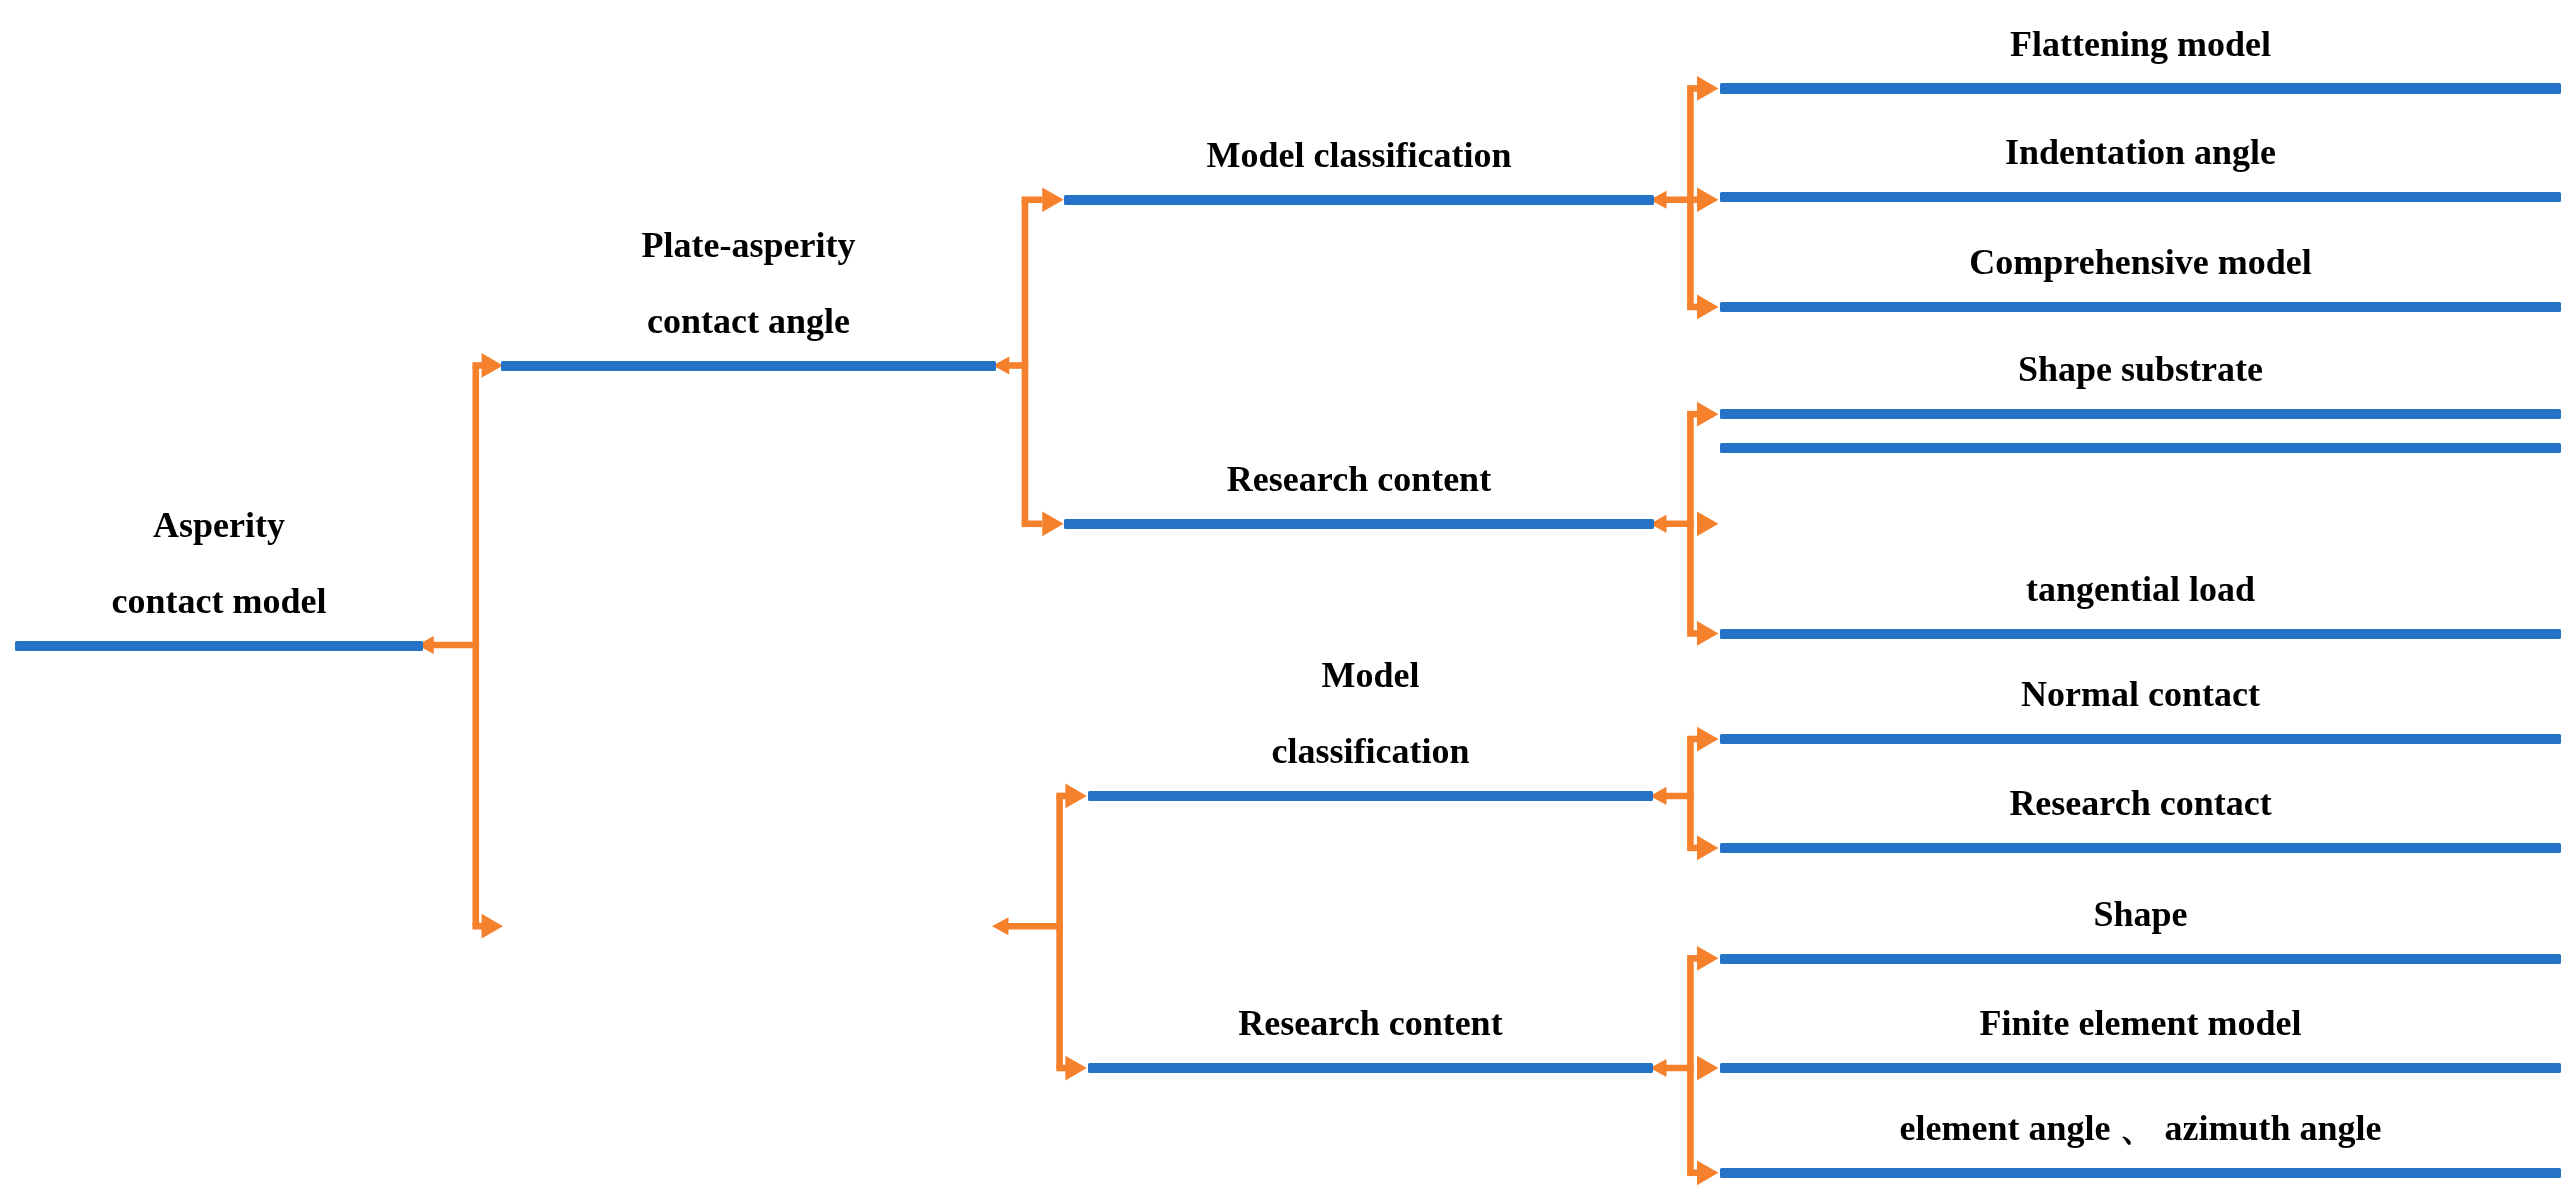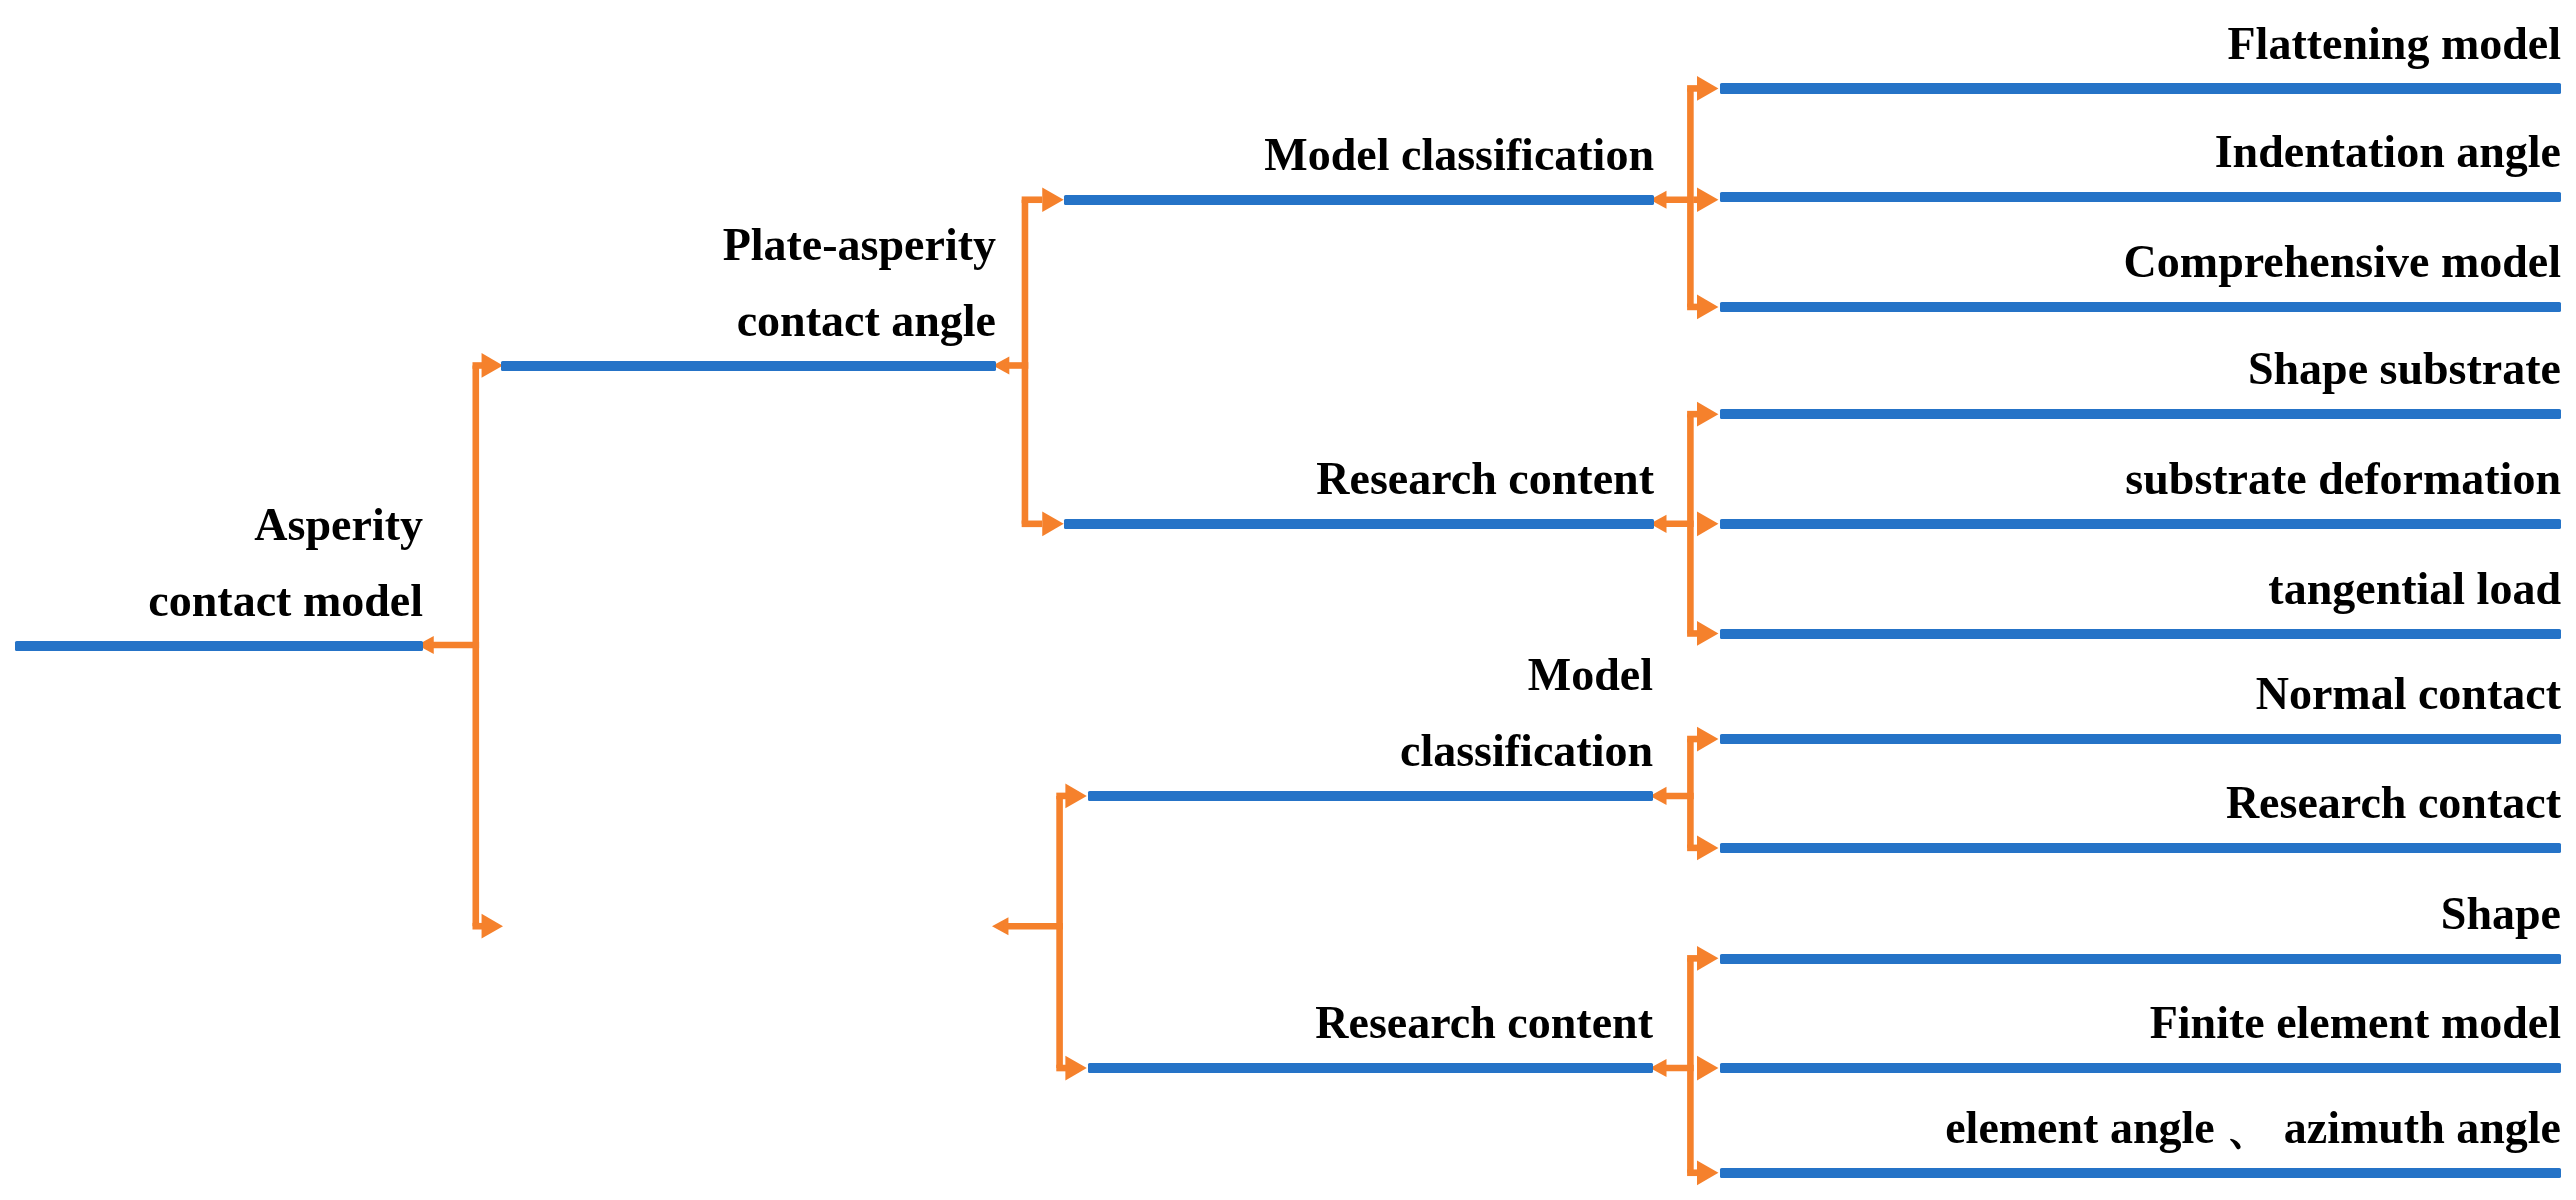--- a/index.html
+++ b/index.html
@@ -16,23 +16,23 @@
     position:relative;
     font-family:"Liberation Serif","DejaVu Serif",serif;
   }
   #stage{position:absolute;left:0;top:0;width:2576px;height:1201px;}
   svg.connectors{position:absolute;left:0;top:0;width:2576px;height:1201px;}
   svg.connectors line{stroke:var(--connector-color);stroke-width:8;}
   svg.connectors polygon{fill:var(--connector-color);stroke:none;}
   .node{position:absolute;display:block;}
   .node .label{
     font-weight:700;
-    font-size:46px;
+    font-size:36px;
     line-height:76px;
-    text-align:right;
+    text-align:center;
     color:var(--text-color);
     white-space:pre-line;
     letter-spacing:0px;
   }
   .node .bar{
     height:10.7px;
     margin-top:1.6px;
     background:var(--line-color);
     border-radius:1.6px;
   }
@@ -160,21 +160,20 @@
     <div class="label">Comprehensive model</div>
     <div class="bar"></div>
   </div>
 
   <div class="node" style="left:1720px;top:331px;width:841px">
     <div class="label">Shape substrate</div>
     <div class="bar"></div>
   </div>
 
   <div class="node" style="left:1720px;top:441px;width:841px">
-    <div class="label">substrate deformation</div>
     <div class="bar"></div>
   </div>
 
   <div class="node" style="left:1720px;top:551px;width:841px">
     <div class="label">tangential load</div>
     <div class="bar"></div>
   </div>
 
   <div class="node" style="left:1720px;top:656px;width:841px">
     <div class="label">Normal contact</div>

